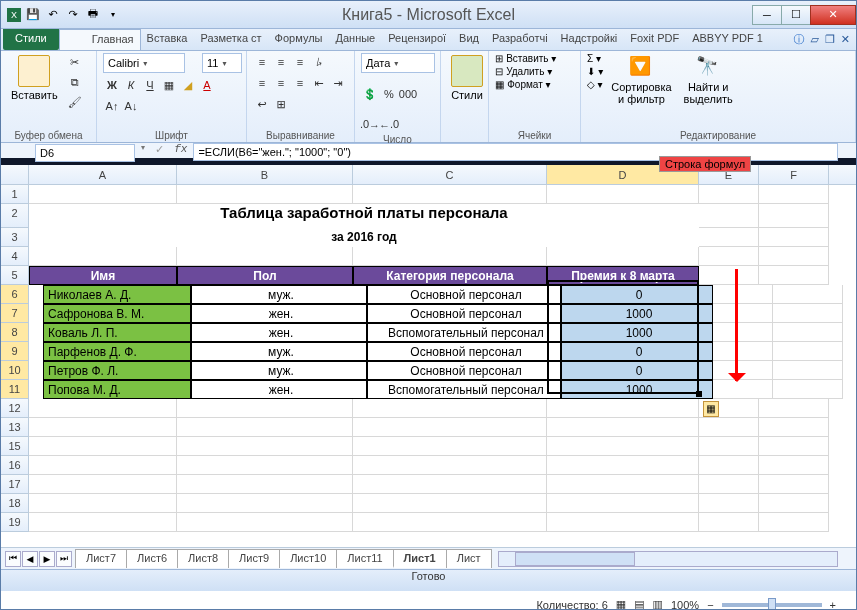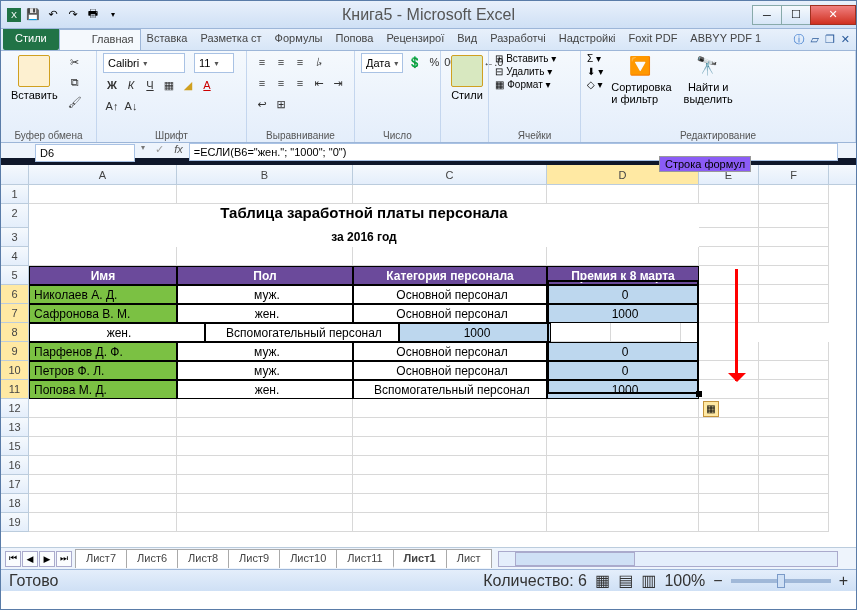--- a/index.html
+++ b/index.html
@@ -21,54 +21,54 @@
 .rgroup .body { flex: 1; display: flex; gap: 4px; align-items: flex-start; }
 .rgroup .label { text-align: center; font-size: 10px; color: #555; padding: 1px 0; }
 .bigbtn { display: flex; flex-direction: column; align-items: center; gap: 2px; padding: 2px 4px; }
 .bigbtn .ic { width: 32px; height: 32px; background: #fdf0d0; border: 1px solid #d0a020; border-radius: 2px; }
 .col { display: flex; flex-direction: column; gap: 2px; }
 .minibtn { width: 18px; height: 18px; border: 1px solid transparent; display: flex; align-items: center; justify-content: center; font-size: 11px; color: #333; }
 .combo { height: 20px; border: 1px solid #a9c2e4; background: #fff; display: flex; align-items: center; padding: 0 4px; font-size: 11px; gap: 4px; }
 .combo .arrow { font-size: 8px; color: #555; }
 .fmla { height: 22px; border-bottom: 7px solid #0f172a; display: flex; align-items: flex-start; background: #eef4fc; font-size: 11px; }
 .namebox { width: 100px; border: 1px solid #a9c2e4; background: #fff; margin: 1px 0 1px 34px; height: 18px; display: flex; align-items: center; padding: 0 4px; }
-.fmla .fx { padding: 0 6px; color: #555; font-style: italic; }
+.fmla .fx { padding: 0 6px; color: #555; font-style: italic; font-family: Liberation Mono, monospace; }
 .fmlabox { flex: 1; background: #fff; border: 1px solid #a9c2e4; height: 18px; display: flex; align-items: center; padding: 0 4px; margin-right: 18px; position: relative; }
-.tooltip { position: absolute; top: 155px; left: 658px; background: #8b5cf6; border: 1px solid #999; padding: 1px 5px; font-size: 11px; z-index: 10; }
+.tooltip { position: absolute; top: 155px; left: 658px; background: #ef4444; border: 1px solid #999; padding: 1px 5px; font-size: 11px; z-index: 10; }
 .grid { position: relative; height: 382px; overflow: hidden; background: #fff; }
 .cols { display: flex; height: 20px; background: linear-gradient(#f5f9fd,#e4eefb); border-bottom: 1px solid #bcd; }
 .corner { width: 28px; border-right: 1px solid #bcd; }
 .ch { border-right: 1px solid #bcd; text-align: center; font-size: 11px; color: #444; line-height: 20px; }
 .ch.A{width:148px}.ch.B{width:176px}.ch.C{width:194px}.ch.D{width:152px}.ch.E{width:60px}.ch.F{width:70px}
 .ch.sel { background: #ffe9a3; }
 .rows { display: flex; flex-direction: column; }
 .row { display: flex; height: 19px; }
 .rh { width: 28px; background: linear-gradient(#f5f9fd,#e4eefb); border-right: 1px solid #bcd; border-bottom: 1px solid #bcd; text-align: center; font-size: 11px; color: #444; line-height: 18px; }
 .rh.sel { background: #ffe9a3; }
 .cell { border-right: 1px solid #d8d8d8; border-bottom: 1px solid #d8d8d8; font-size: 12px; padding: 0 4px; line-height: 18px; overflow: hidden; white-space: nowrap; }
 .cell.A{width:148px}.cell.B{width:176px}.cell.C{width:194px}.cell.D{width:152px}.cell.E{width:60px}.cell.F{width:70px}
 .tbltitle { font-weight: bold; font-size: 15px; text-align: center; }
 .tblsub { font-weight: bold; font-size: 12px; text-align: center; }
 .hdr { background: #6b4a9b; color: #fff; text-align: center; font-weight: bold; border: 1px solid #000 !important; }
-.name { background: #7bc143; border: 1px solid #000 !important; }
+.name { background: #7bc143; border: 1px solid #000 !important; margin-left: 14px; }
 .bord { border: 1px solid #000 !important; text-align: center; padding-left: 8px; }
 .sel { background: #bdd7ee; }
 .selrange { position: absolute; border: 2px solid #000; pointer-events: none; }
 .fillhandle { width: 6px; height: 6px; background: #000; position: absolute; }
 .autofill { width: 16px; height: 16px; position: absolute; border: 1px solid #c4943c; background: #ffe9a3; font-size: 10px; text-align: center; line-height: 14px; }
 .redarrow { position: absolute; width: 3px; background: #f00; }
 .redarrow:after { content: ''; position: absolute; bottom: -10px; left: -7px; border: 9px solid transparent; border-top-color: #f00; }
 .sheets { height: 22px; background: #eef4fc; border-top: 1px solid #bcd; display: flex; align-items: center; font-size: 11px; }
 .nav { display: flex; gap: 1px; padding: 0 4px; }
 .navbtn { width: 16px; height: 16px; border: 1px solid #aac; background: #fafcfe; display: flex; align-items: center; justify-content: center; font-size: 9px; }
 .sheettab { padding: 2px 10px; background: #fff; border: 1px solid #aaa; border-bottom: none; margin-left: -1px; color: #444; }
 .sheettab.active { background: #fff; font-weight: bold; border-bottom: 2px solid #fff; }
 .scrollh { flex: 1; height: 16px; background: #e4eefb; border: 1px solid #aac; margin: 0 18px 0 6px; position: relative; }
 .scrollh .thumb { position: absolute; left: 16px; width: 120px; height: 100%; background: #cfe0f5; border: 1px solid #aac; }
-.status { height: 22px; background: linear-gradient(#e4eefb,#cfe0f5); border-top: 1px solid #9db6d8; display: flex; align-items: center; font-size: 16px; padding: 0 8px; gap: 16px; color: #333; }
+.status { height: 22px; background: linear-gradient(#e4eefb,#cfe0f5); border-top: 1px solid #9db6d8; display: flex; align-items: center; font-size: 11px; padding: 0 20px; gap: 16px; color: #333; flex-direction: column; }
 .status .right { margin-left: auto; display: flex; gap: 8px; align-items: center; }
 .zoom { width: 100px; height: 4px; background: #a0b8d8; position: relative; }
 .zoom .th { width: 8px; height: 14px; background: #cfe0f5; border: 1px solid #7a9ac8; position: absolute; left: 46px; top: -5px; }
 </style>
 </head>
 <body>
 
 <div class="titlebar">
   <div class="left-icons">
     <span class="icon" style="background:#207245;color:#fff;width:14px;height:14px;font-size:9px">X</span>
@@ -85,21 +85,21 @@
     <div class="winbtn close">✕</div>
   </div>
 </div>
 
 <div class="tabbar">
   <div class="filetab">Стили</div>
   <div class="tab active">Главная</div>
   <div class="tab">Вставка</div>
   <div class="tab">Разметка ст</div>
   <div class="tab">Формулы</div>
-  <div class="tab">Попова</div>
+  <div class="tab">Данные</div>
   <div class="tab">Рецензирої</div>
   <div class="tab">Вид</div>
   <div class="tab">Разработчі</div>
   <div class="tab">Надстройкі</div>
   <div class="tab">Foxit PDF</div>
   <div class="tab">ABBYY PDF 1</div>
   <div class="rightctl">
     <span style="color:#2a6ec8">ⓘ</span>
     <span>▱</span>
     <span>❐</span>
@@ -117,21 +117,21 @@
       <div class="col">
         <span class="minibtn">✂</span>
         <span class="minibtn">⧉</span>
         <span class="minibtn">🖌</span>
       </div>
     </div>
     <div class="label">Буфер обмена</div>
   </div>
   <div class="rgroup" style="width:150px">
     <div class="body" style="flex-direction:column;gap:3px">
-      <div style="display:flex;gap:9px">
+      <div style="display:flex;gap:17px">
         <div class="combo" style="width:82px">
             <span>Calibri</span>
             <span class="arrow">▾</span>
           </div>
         <div class="combo" style="width:40px">
             <span>11</span>
             <span class="arrow">▾</span>
           </div>
       </div>
       <div style="display:flex;gap:1px">
@@ -173,21 +173,21 @@
         <span class="minibtn">⇥</span>
       </div>
       <div style="display:flex;gap:1px">
         <span class="minibtn">↩</span>
         <span class="minibtn">⊞</span>
       </div>
     </div>
     <div class="label">Выравнивание</div>
   </div>
   <div class="rgroup" style="width:86px">
-    <div class="body" style="flex-direction:row;gap:3px">
+    <div class="body" style="flex-direction:column;gap:12px">
       <div class="combo" style="width:74px">
           <span>Дата</span>
           <span class="arrow">▾</span>
         </div>
       <div style="display:flex;gap:1px">
         <span class="minibtn">💲</span>
         <span class="minibtn">%</span>
         <span class="minibtn">000</span>
       </div>
       <div style="display:flex;gap:1px">
@@ -216,21 +216,21 @@
   </div>
   <div class="rgroup" style="flex:1">
     <div class="body">
       <div class="col" style="font-size:10px;gap:2px">
         <span>Σ ▾</span>
         <span>⬇ ▾</span>
         <span>◇ ▾</span>
       </div>
       <div class="bigbtn">
         <div style="width:24px;height:24px;font-size:18px">🔽</div>
-        <span style="white-space:pre;">Сортировка
+        <span style="white-space:pre;text-align:center">Сортировка
 и фильтр</span>
       </div>
       <div class="bigbtn">
         <div style="width:24px;height:24px;font-size:18px">🔭</div>
         <span style="white-space:pre;text-align:center">Найти и
 выделить</span>
       </div>
     </div>
     <div class="label">Редактирование</div>
   </div>
@@ -312,20 +312,21 @@
         <div class="rh sel">7</div>
         <div class="cell A name">Сафронова В. М.</div>
         <div class="cell B bord">жен.</div>
         <div class="cell C bord">Основной персонал</div>
         <div class="cell D bord sel">1000</div>
         <div class="cell E"></div>
         <div class="cell F"></div>
       </div>
       <div class="row">
         <div class="rh sel">8</div>
+        <div class="cell A name">Коваль Л. П.</div>
         <div class="cell B bord">жен.</div>
         <div class="cell C bord">Вспомогательный персонал</div>
         <div class="cell D bord sel">1000</div>
         <div class="cell E"></div>
         <div class="cell F"></div>
       </div>
       <div class="row">
         <div class="rh sel">9</div>
         <div class="cell A name">Парфенов Д. Ф.</div>
         <div class="cell B bord">муж.</div>

